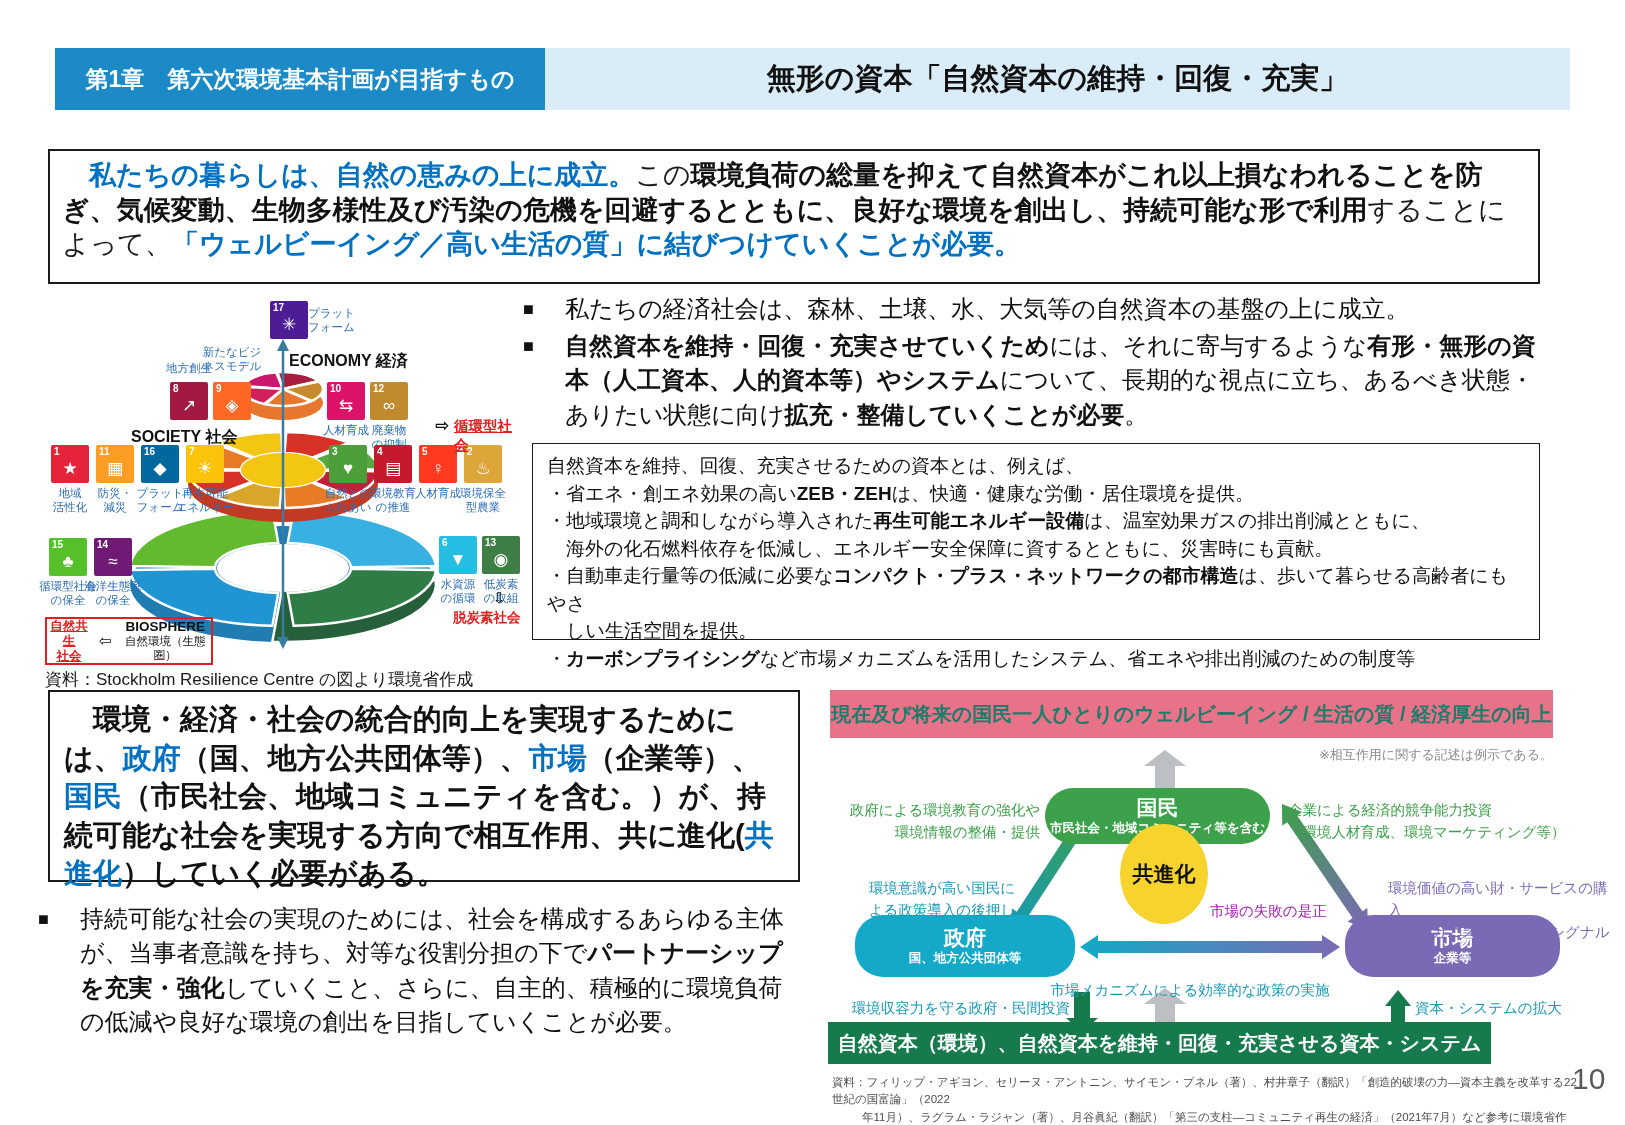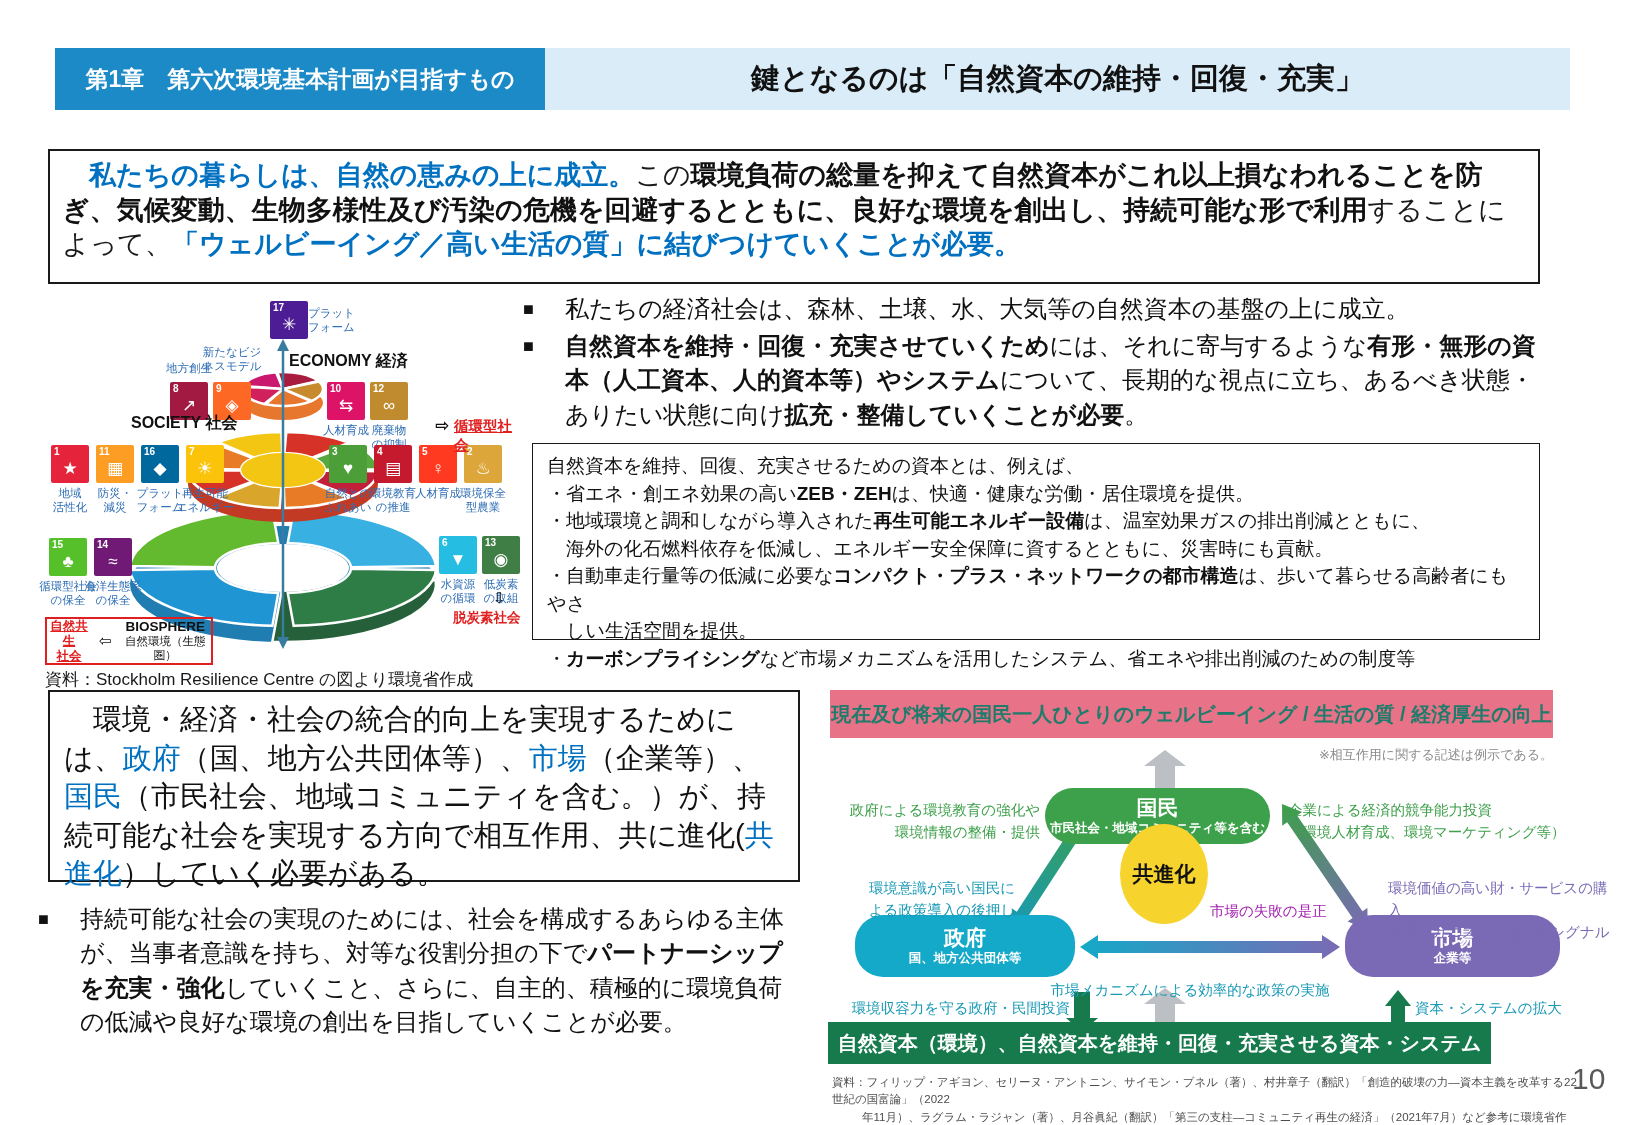--- a/index.html
+++ b/index.html
@@ -35,21 +35,21 @@
   
   .bullets{position:absolute;left:523px;top:292px;width:1022px;font-size:24px;line-height:1.44;}
   .b-item{display:flex;margin-bottom:2px;}
   .b-mark{flex:0 0 42px;font-size:18px;padding-top:5px;}
   .bold{font-weight:bold;}
   
   .detailbox{position:absolute;left:532px;top:443px;width:1008px;height:197px;border:1.5px solid #1a1a1a;
              box-sizing:border-box;padding:8px 14px;font-size:19px;line-height:1.45;}
   
   .intbox{position:absolute;left:48px;top:690px;width:752px;height:192px;border:2.5px solid #1a1a1a;
-          box-sizing:border-box;padding:8px 14px;font-size:29px;line-height:1.33;font-weight:normal;}
+          box-sizing:border-box;padding:8px 14px;font-size:29px;line-height:1.33;font-weight:bold;}
   
   .partner{position:absolute;left:38px;top:902px;width:768px;font-size:24px;line-height:1.43;display:flex;}
   
   .diag{position:absolute;left:810px;top:658px;width:800px;height:412px;}
   .diag svg{position:absolute;left:0;top:0;z-index:0;}
   .dg{position:absolute;z-index:1;}
   .dg-title{left:35px;top:2px;font-size:22px;font-weight:bold;color:#18a08a;}
   .dg-banner{left:20px;top:32px;width:723px;height:48px;background:#e87287;color:#1d7c6b;font-weight:bold;
              font-size:20px;display:flex;align-items:center;justify-content:center;}
   .dg-note{left:443px;top:88px;width:300px;text-align:right;font-size:13px;color:#8a8a8a;}
@@ -75,21 +75,21 @@
 </head>
 <body>
 
 <div class="slide">
 
   <div class="hdr-strip"></div>
   <div class="hdr-chapter">
     <span>第1章　第六次環境基本計画が目指すもの</span>
   </div>
   <div class="hdr-title">
-    <span>鍵となるのは「自然資本の維持・回復・充実」</span>
+    <span>無形の資本「自然資本の維持・回復・充実」</span>
   </div>
 
   <div class="keybox">
     <span class="blue">　私たちの暮らしは、自然の恵みの上に成立。</span><span class="plain">この</span><span>環境負荷の総量を抑えて自然資本がこれ以上損なわれることを防ぎ、気候変動、生物多様性及び汚染の危機を回避するとともに、良好な環境を創出し、持続可能な形で利用</span><span class="plain">することによって、</span><span class="blue">「ウェルビーイング／高い生活の質」に結びつけていくことが必要。</span>
   </div>
 
   <div class="cake">
     <svg id="cake-svg" width="480" height="380" viewBox="0 0 480 380">
         <ellipse cx="238" cy="299" rx="153" ry="58" fill="#1f7db2"></ellipse>
         <path d="M238,299L390.6272996897531,294.95412452284074A153,58 0 0 1 227.32725951714883,356.8587149150698Z" fill="#26603a" stroke="#fff" stroke-width="2.5"></path>
@@ -213,21 +213,21 @@
         <div class="sdg-lab" style="left: 353px; top: 293px; width: 120px;">水資源
 の循環</div>
         <div class="sdg" style="left: 437px; top: 251px; background: rgb(63, 126, 68);">
           <span class="n">13</span>
           <span class="g">◉</span>
         </div>
         <div class="sdg-lab" style="left: 396px; top: 293px; width: 120px;">低炭素
 の取組</div>
       </div>
     <div class="cake-float big-lab" style="left:244px;top:66px;">ECONOMY 経済</div>
-    <div class="cake-float big-lab" style="left:86px;top:128px;text-align:center;">SOCIETY 社会</div>
+    <div class="cake-float big-lab" style="left:86px;top:142px;text-align:center;">SOCIETY 社会</div>
     <div class="cake-float" style="left:390px;top:130px;font-size:17px;font-weight:bold;">⇨</div>
     <div class="cake-float lab-red" style="left:409px;top:132px;font-size:14.5px;text-decoration:underline;">循環型社会</div>
     <div class="cake-float" style="left:448px;top:304px;font-size:15px;">⇩</div>
     <div class="cake-float lab-red" style="left:408px;top:324px;font-size:13.5px;">脱炭素社会</div>
     <div class="redbox">
       <span class="ns">自然共生
 社会</span>
       <span style="font-size:15px;">⇦</span>
       <span class="bio"><span>BIOSPHERE</span><small>自然環境（生態圏）</small></span>
     </div>

